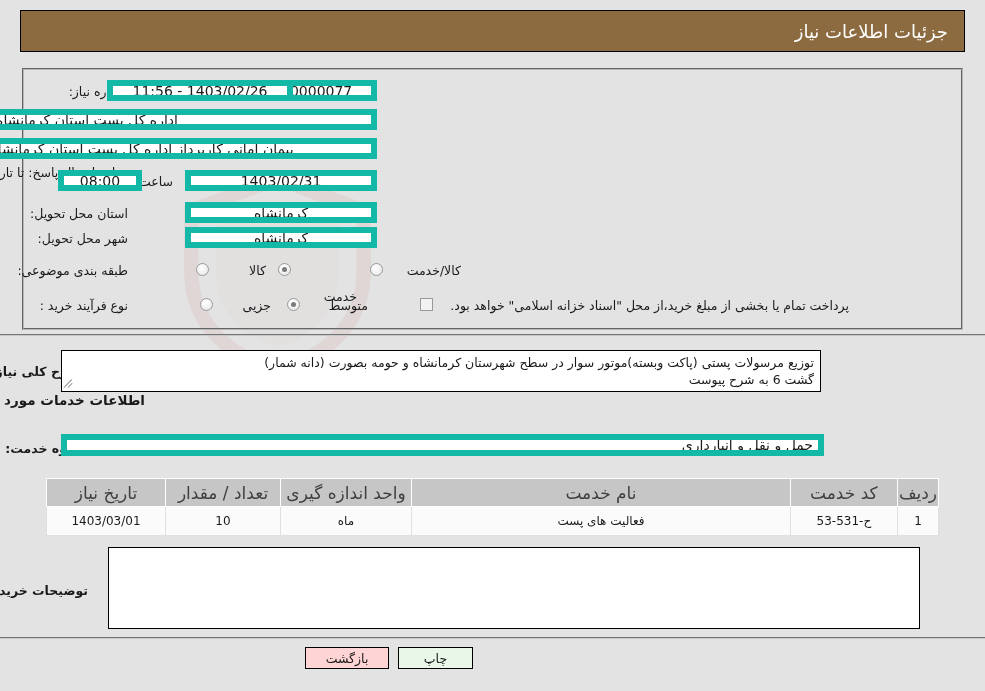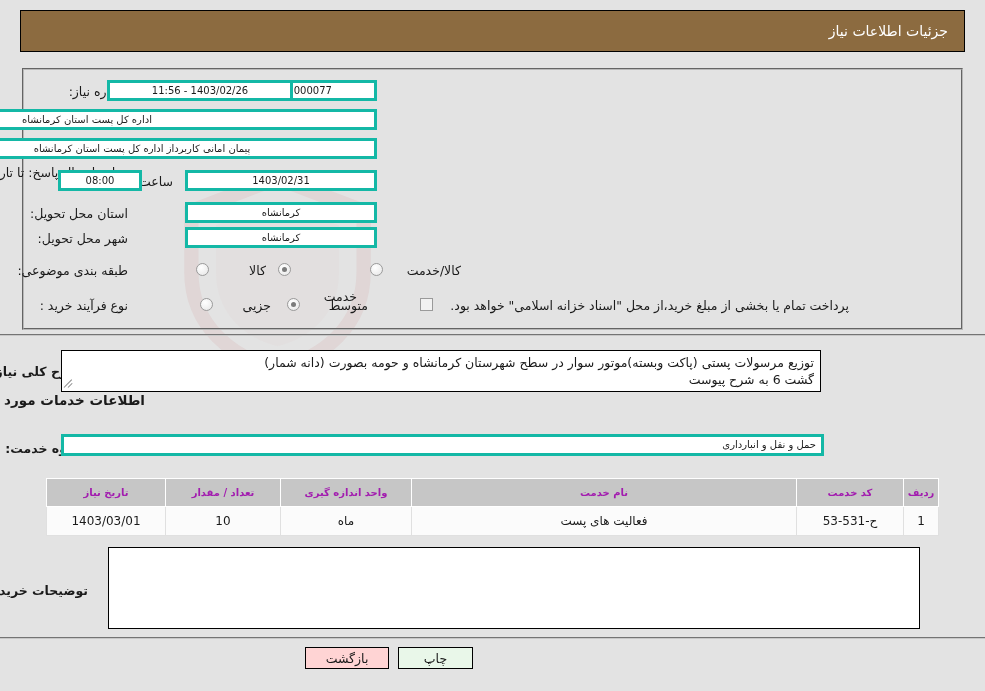--- a/index.html
+++ b/index.html
@@ -54,21 +54,21 @@
     background: #8c6b40;
     border: 1px solid #000;
     box-sizing: border-box;
     display: flex;
     align-items: center;
     justify-content: flex-start;
     z-index: 3;
   }
   .title-bar .t {
     color: #ffffff;
-    font-size: 14px;
+    font-size: 18px;
     padding-right: 16px;
   }
 
   
   .frame {
     position: absolute;
     left: 22px; top: 68px;
     width: 941px; height: 262px;
     border: 2px groove #b8b8b8;
     box-sizing: border-box;
@@ -88,23 +88,23 @@
     position: absolute;
     font-size: 12.5px;
     color: #1a1a1a;
     white-space: nowrap;
     z-index: 4;
   }
   .lbl.b { font-weight: bold; }
   .box {
     position: absolute;
     box-sizing: border-box;
-    border: 3px solid #14b8a6;
+    border: 6px solid #14b8a6;
     background: #ffffff;
-    font-size: 10px;
+    font-size: 14px;
     line-height: 1;
     display: flex;
     align-items: center;
     z-index: 4;
     overflow: hidden;
     white-space: nowrap;
   }
   .box.c  { justify-content: center; }
   .box.r  { justify-content: flex-start; padding-right: 5px; }
 
@@ -168,24 +168,24 @@
     left: 46px; top: 478px;
     width: 893px;
     border-collapse: collapse;
     font-size: 12px;
     z-index: 4;
     background: #fff;
   }
   .tbl th {
     background: #c6c6c6;
     border: 1px solid #ffffff;
-    font-weight: bold;
+    font-weight: normal;
     height: 25px;
-    color: #a21caf;
-    font-size: 10px;
+    color: #404040;
+    font-size: 17px;
   }
   .tbl td {
     background: #fbfbfb;
     border: 1px solid #e0e0e0;
     height: 26px;
     text-align: center;
     font-size: 12px;
   }
   .tbl .w-row  { width: 32px; }
   .tbl .w-code { width: 104px; }

